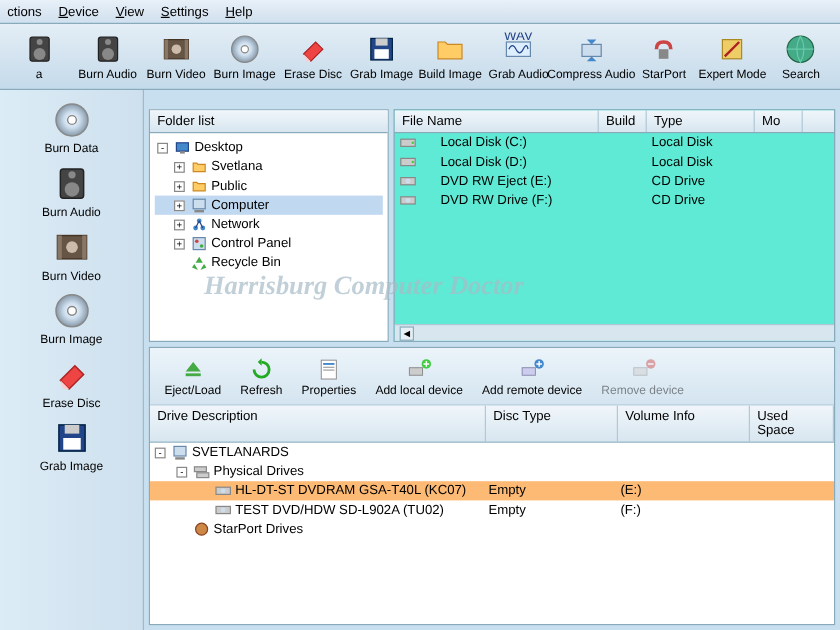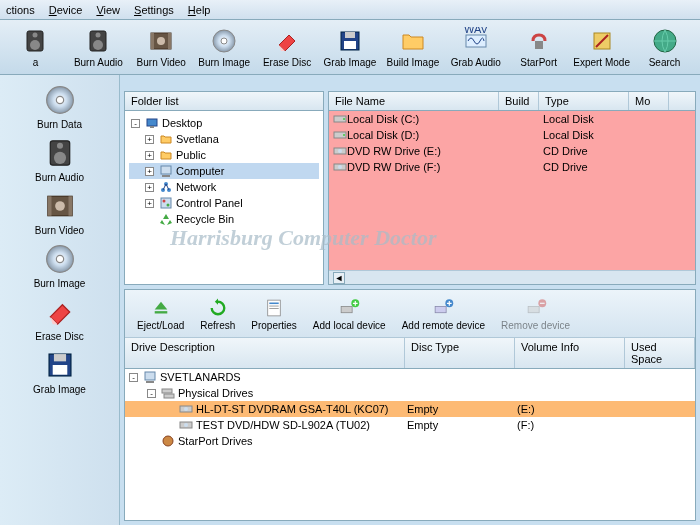--- a/index.html
+++ b/index.html
@@ -19,26 +19,26 @@
 .main { flex: 1; display: flex; flex-direction: column; }
 .upper { display: flex; height: 200px; margin-top: 12px; }
 .folderpane { width: 200px; background: #fff; border: 1px solid #8ab; margin: 4px 2px 2px 4px; display: flex; flex-direction: column; }
 .pane-head { background: linear-gradient(#f0f6fa,#d8e6f0); border-bottom: 1px solid #8ab; padding: 3px 6px; font-size: 11px; }
 .tree { padding: 4px; overflow: auto; flex: 1; }
 .tree-row { display: flex; align-items: center; gap: 3px; height: 16px; padding-left: 2px; cursor: default; }
 .tree-row.selected { background: #c0d8f0; }
 .pm { width: 9px; height: 9px; border: 1px solid #888; font-size: 8px; line-height: 7px; text-align: center; background: #fff; margin-right: 2px; }
 .pm.blank { border: 0; background: transparent; }
 .ticon { width: 14px; height: 14px; }
-.filepane { flex: 1; background: #fca5a5; border: 1px solid #8ab; margin: 4px 4px 2px 2px; display: flex; flex-direction: column; }
+.filepane { flex: 1; background: #5eead4; border: 1px solid #8ab; margin: 4px 4px 2px 2px; display: flex; flex-direction: column; }
 .fhead { display: flex; background: linear-gradient(#f0f6fa,#d8e6f0); border-bottom: 1px solid #8ab; }
 .fcol { padding: 3px 6px; border-right: 1px solid #b0c8d8; font-size: 11px; }
 .fbody { flex: 1; overflow: auto; }
 .frow { display: flex; align-items: center; height: 16px; padding-left: 4px; }
-.fcell { display: flex; align-items: center; gap: 0; }
+.fcell { display: flex; align-items: center; gap: 20px; }
 .sarrow { height: 14px; background: #d8e6f0; border-top: 1px solid #b0c8d8; display: flex; align-items: center; padding-left: 4px; }
 .sbtn { width: 12px; height: 12px; background: #e8f0f6; border: 1px solid #8ab; font-size: 9px; line-height: 10px; text-align: center; }
 .lower { flex: 1; margin: 2px 4px 4px 4px; background: #dcecf6; border: 1px solid #8ab; display: flex; flex-direction: column; }
 .dtoolbar { height: 48px; background: linear-gradient(#ecf4fa,#d4e4f0); border-bottom: 1px solid #b0c8d8; display: flex; align-items: center; padding: 0 4px; }
 .dtb-btn { display: flex; flex-direction: column; align-items: center; justify-content: center; height: 44px; padding: 0 8px; gap: 1px; cursor: pointer; }
 .dtb-btn.disabled { opacity: 0.45; cursor: default; }
 .dtb-icon { width: 22px; height: 22px; }
 .dtb-label { font-size: 10px; }
 .dhead { display: flex; background: linear-gradient(#f0f6fa,#d8e6f0); border-bottom: 1px solid #8ab; }
 .dcol { padding: 3px 6px; border-right: 1px solid #b0c8d8; font-size: 11px; }
@@ -140,20 +140,30 @@
           <rect x="4" y="8" width="20" height="12" fill="#def" stroke="#68a"></rect>
           <path d="M6 14 Q9 8 12 14 T18 14 T22 14" stroke="#248" fill="none"></path>
           <text x="14" y="6" font-size="5" text-anchor="middle" fill="#248">WAV</text>
         </svg>
       </div>
       <div class="tb-label">Grab Audio</div>
     </div>
     <div class="tb-btn">
       <div class="tb-icon">
         <svg width="28" height="28" viewBox="0 0 28 28">
+          <rect x="6" y="10" width="16" height="10" fill="#cde" stroke="#68a"></rect>
+          <path d="M10 6 L14 10 L18 6" fill="#48c"></path>
+          <path d="M10 24 L14 20 L18 24" fill="#48c"></path>
+        </svg>
+      </div>
+      <div class="tb-label">Compress Audio</div>
+    </div>
+    <div class="tb-btn">
+      <div class="tb-icon">
+        <svg width="28" height="28" viewBox="0 0 28 28">
           <path d="M8 14 Q8 8 14 8 Q20 8 20 14" stroke="#c44" stroke-width="3" fill="none"></path>
           <rect x="10" y="14" width="8" height="8" fill="#888"></rect>
         </svg>
       </div>
       <div class="tb-label">StarPort</div>
     </div>
     <div class="tb-btn">
       <div class="tb-icon">
         <svg width="28" height="28" viewBox="0 0 28 28">
           <rect x="6" y="6" width="16" height="16" fill="#ec6" stroke="#a82"></rect>
@@ -361,21 +371,21 @@
               <div class="fcell" style="width:90px">Local Disk</div>
             </div>
             <div class="frow">
               <div class="fcell" style="width:170px">
                 <span>
                   <svg width="14" height="14" viewBox="0 0 14 14">
                     <rect x="1" y="4" width="12" height="6" fill="#ccc" stroke="#888"></rect>
                     <circle cx="7" cy="7" r="2" fill="#cde"></circle>
                   </svg>
                 </span>
-                <span>DVD RW Drive (E:)</span>
+                <span>DVD RW Eject (E:)</span>
               </div>
               <div class="fcell" style="width:40px"></div>
               <div class="fcell" style="width:90px">CD Drive</div>
             </div>
             <div class="frow">
               <div class="fcell" style="width:170px">
                 <span>
                   <svg width="14" height="14" viewBox="0 0 14 14">
                     <rect x="1" y="4" width="12" height="6" fill="#ccc" stroke="#888"></rect>
                     <circle cx="7" cy="7" r="2" fill="#cde"></circle>

